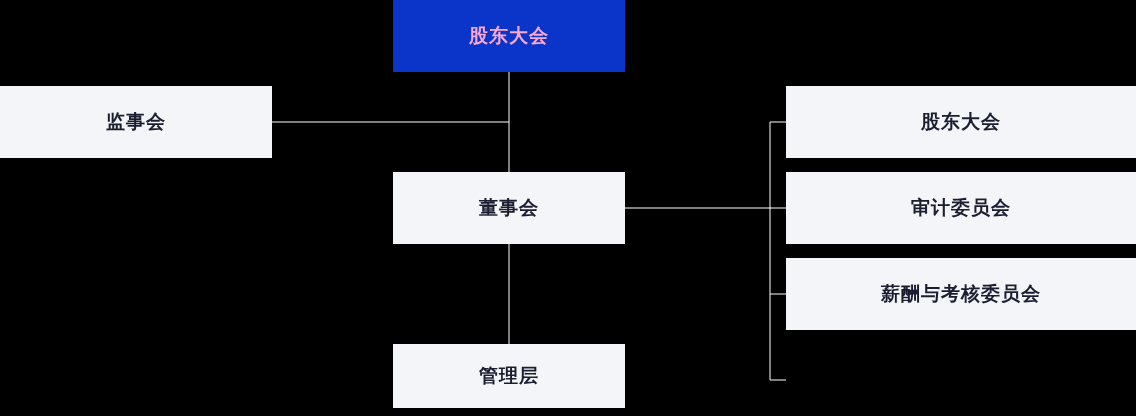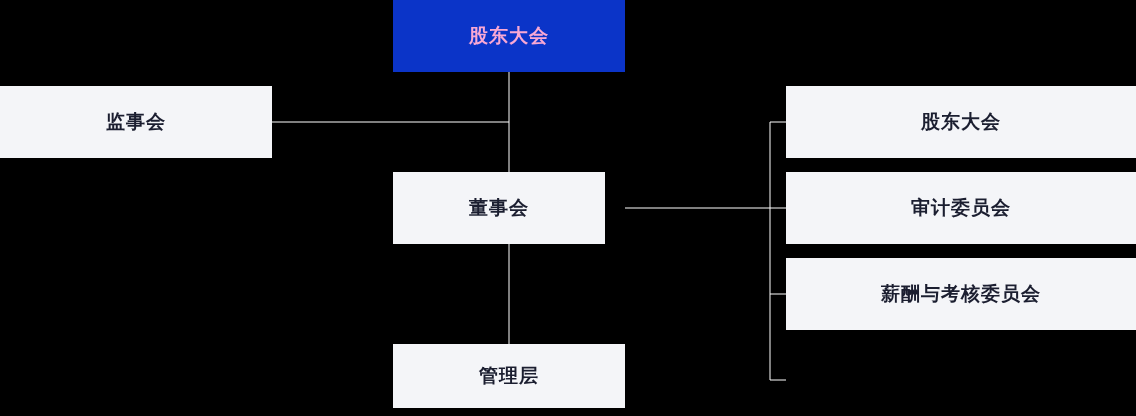--- a/index.html
+++ b/index.html
@@ -29,21 +29,21 @@
     font-weight: 700;
     letter-spacing: 1px;
   }
   .node.primary {
     background: #0b34c8;
     color: #f9a8d4;
   }
   
   .n-shareholders { left: 393px; top: 0;    width: 232px; height: 72px; }
   .n-supervisory  { left: 0;     top: 86px; width: 272px; height: 72px; }
-  .n-board        { left: 393px; top: 172px; width: 212px; height: 72px; align-items: center; }
+  .n-board        { left: 393px; top: 172px; width: 232px; height: 72px; align-items: center; }
   .n-management   { left: 393px; top: 344px; width: 232px; height: 64px; }
   .n-committee    { left: 786px; width: 350px; height: 72px; }
   .n-committee-0  { top: 86px; }
   .n-committee-1  { top: 172px; }
   .n-committee-2  { top: 258px; }
   .n-committee-3  { top: 344px; }
 </style>
 </head>
 <body>
 

